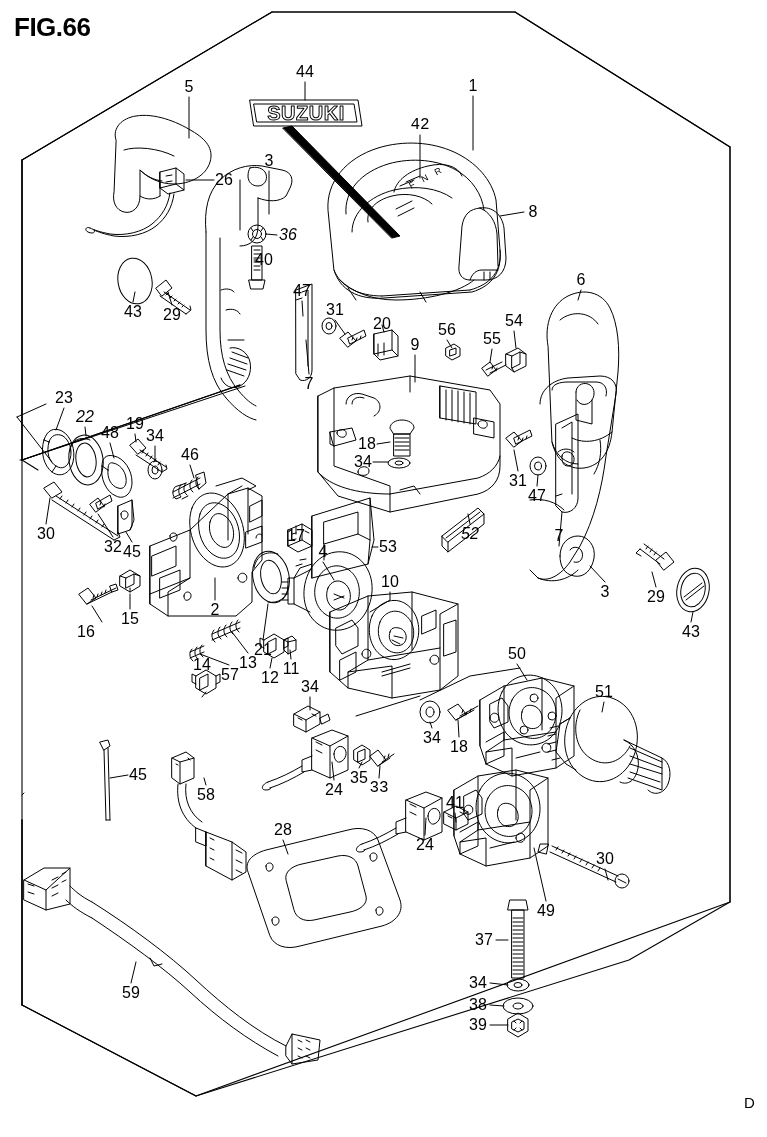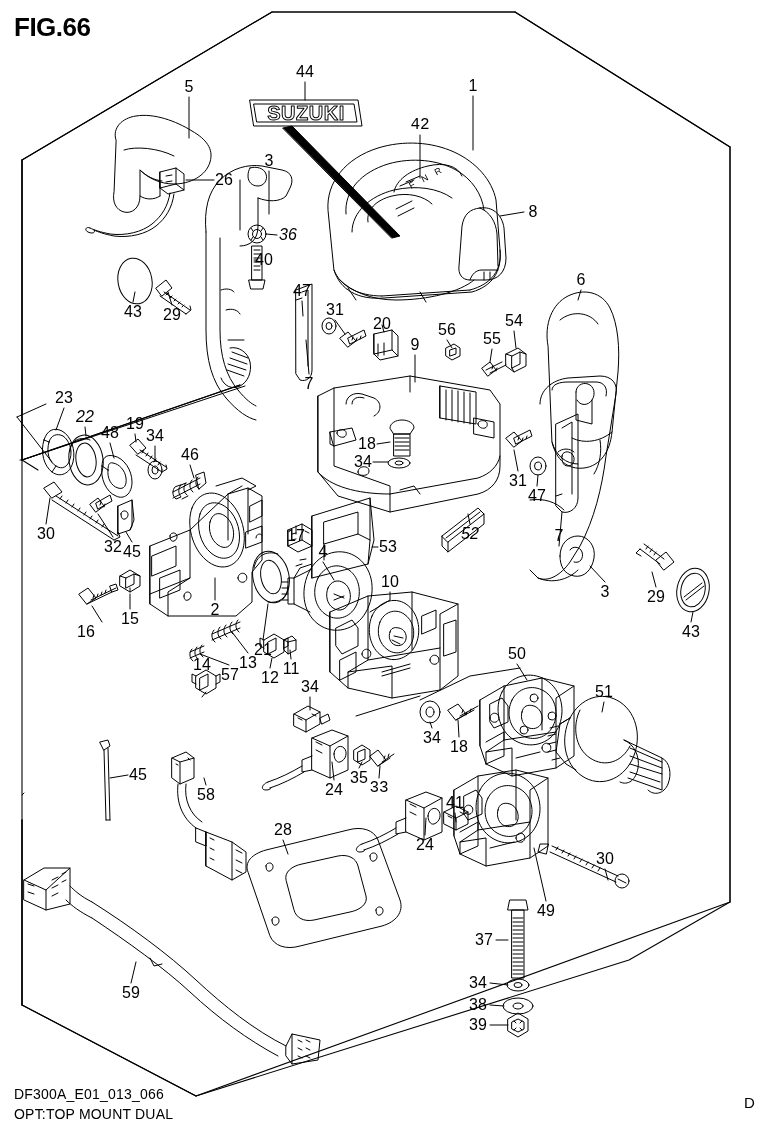--- a/index.html
+++ b/index.html
@@ -868,19 +868,15 @@
       <div class="callout" style="left: 283px; top: 830px;">28</div>
       <div class="callout" style="left: 605px; top: 859px;">30</div>
       <div class="callout" style="left: 546px; top: 911px;">49</div>
       <div class="callout" style="left: 131px; top: 993px;">59</div>
       <div class="callout" style="left: 484px; top: 940px;">37</div>
       <div class="callout" style="left: 478px; top: 983px;">34</div>
       <div class="callout" style="left: 478px; top: 1005px;">38</div>
       <div class="callout" style="left: 478px; top: 1025px;">39</div>
     </div>
 
-  <div id="footer">
-    <div>DF300A_E01_013_066</div>
-    <div>OPT:TOP MOUNT DUAL</div>
-  </div>
   <div id="sheet-code">D</div>
 
 </div>
 
 </body></html>

